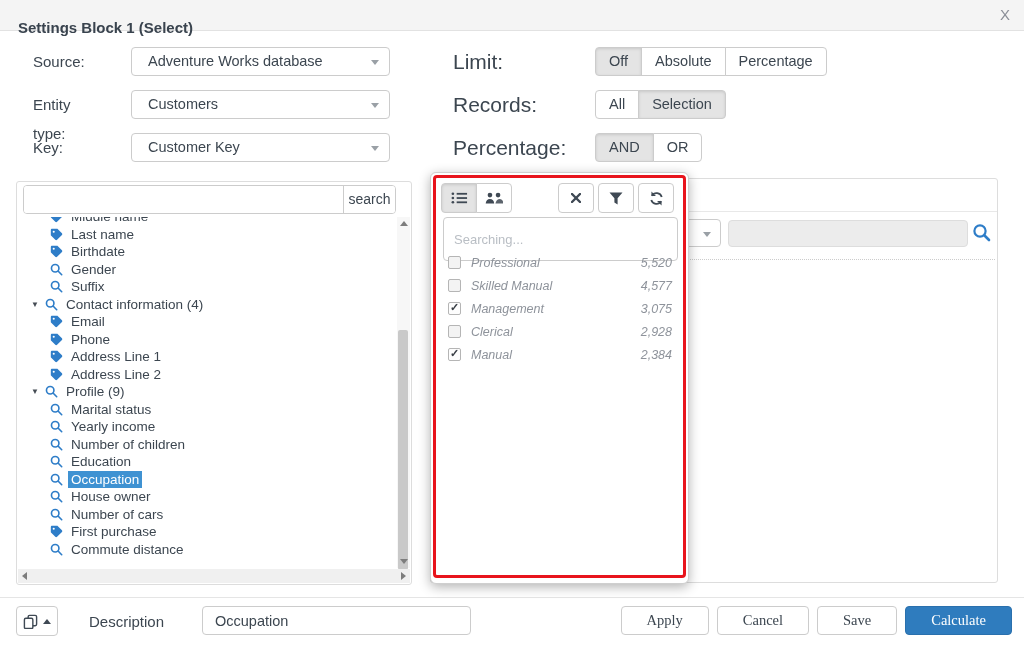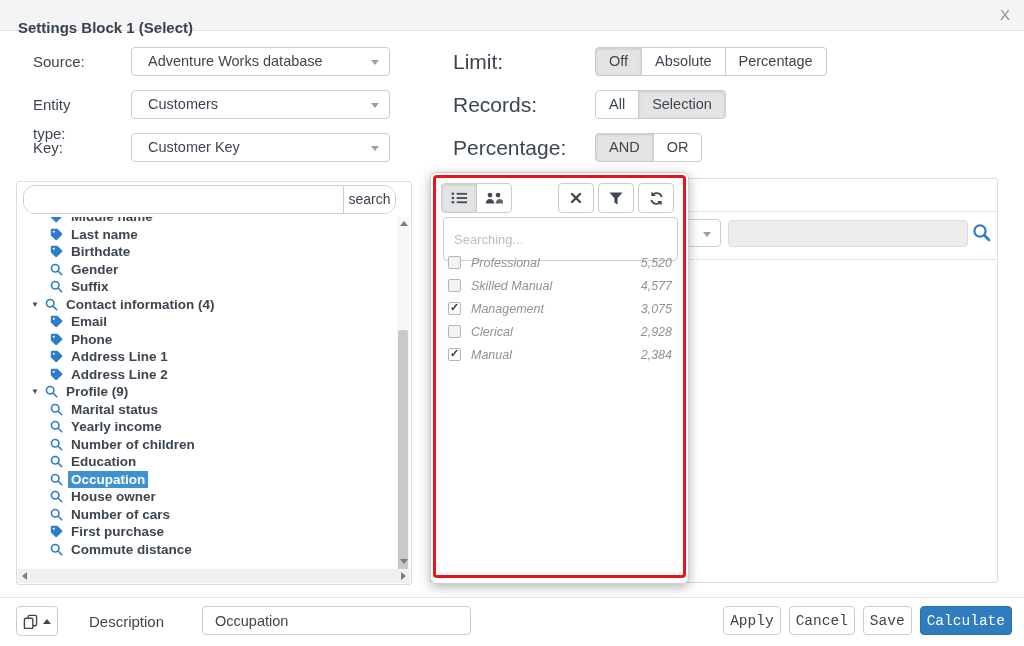--- a/index.html
+++ b/index.html
@@ -18,31 +18,31 @@
   .selectbox { position:absolute; left:131px; width:259px; height:29px; background:#fff; border:1px solid #ccc; border-radius:4px; font-size:14.5px; line-height:27px; padding-left:16px; color:#3c4650; cursor:pointer; }
   .selectbox .caret { position:absolute; right:10px; top:12px; width:0; height:0; border-left:4px solid transparent; border-right:4px solid transparent; border-top:5px solid #9aa0a6; }
   .toggle-group { position:absolute; left:595px; top:0; display:inline-flex; }
   .tbtn { height:29px; background:#fff; border:1px solid #ccc; font-size:14.5px; color:#3c4650; padding:0 13px; line-height:27px; cursor:pointer; margin-left:-1px; white-space:nowrap; }
   .tbtn:first-child { margin-left:0; border-radius:4px 0 0 4px; }
   .tbtn:last-child { border-radius:0 4px 4px 0; }
   .tbtn.active { background:#e4e4e4; box-shadow:inset 0 1px 3px rgba(0,0,0,.12); }
 
   
   .left-panel { position:absolute; left:16px; top:181px; width:396px; height:404px; border:1px solid #ddd; border-radius:3px; background:#fff; }
-  .search-group { position:absolute; left:6px; top:3px; width:373px; height:29px; display:flex; border:1px solid #ccc; border-radius:12px; overflow:hidden; background:#fff; }
+  .search-group { position:absolute; left:6px; top:3px; width:373px; height:29px; display:flex; border:1px solid #ccc; border-radius:4px; overflow:hidden; background:#fff; }
   .search-group input { flex:1; border:none; outline:none; font-size:14px; padding:0 10px; color:#3c4650; font-family:"Liberation Sans",sans-serif; }
   .search-group .search-btn { width:52px; border-left:1px solid #ccc; background:#fff; font-size:14px; color:#3c4650; line-height:27px; text-align:center; cursor:pointer; }
   .tree-viewport { position:absolute; left:2px; top:35px; right:15px; bottom:16px; overflow:hidden; }
   #tree-rows { margin-top:-9px; }
   .tree-row { height:17.5px; line-height:17.5px; font-size:13.5px; color:#3c4650; white-space:nowrap; display:flex; align-items:center; cursor:pointer; }
   .tree-row.group { padding-left:12px; }
   .tree-row.leaf { padding-left:31px; }
   .tree-row .caret { font-size:8px; color:#454c54; width:14px; display:inline-block; }
   .tree-row svg { margin-right:5px; flex:0 0 auto; }
-  .tree-row .tlabel { padding:0 3px;font-weight:bold; }
+  .tree-row .tlabel { padding:0 3px; }
   .tree-row.sel .tlabel { background:#3f92d2; color:#fff; }
   
   .vscroll { position:absolute; right:1px; top:35px; bottom:16px; width:13px; background:#f7f7f7; }
   .vscroll .arr-up { position:absolute; top:4px; left:3px; width:0; height:0; border-left:4px solid transparent; border-right:4px solid transparent; border-bottom:5px solid #7d7d7d; }
   .vscroll .arr-dn { position:absolute; bottom:4px; left:3px; width:0; height:0; border-left:4px solid transparent; border-right:4px solid transparent; border-top:5px solid #7d7d7d; }
   .vscroll .thumb { position:absolute; left:1px; width:10px; top:113px; height:240px; background:#c9c9c9; border-radius:2px; }
   .hscroll { position:absolute; left:1px; right:1px; bottom:1px; height:14px; background:#f0f0f0; }
   .hscroll .arr-l { position:absolute; left:4px; top:3px; width:0; height:0; border-top:4px solid transparent; border-bottom:4px solid transparent; border-right:5px solid #7d7d7d; }
   .hscroll .arr-r { position:absolute; right:4px; top:3px; width:0; height:0; border-top:4px solid transparent; border-bottom:4px solid transparent; border-left:5px solid #7d7d7d; }
 
@@ -76,21 +76,21 @@
   .vp-label { font-style:italic; font-size:12.5px; color:#8e939b; flex:1; }
   .vp-count { font-style:italic; font-size:12.5px; color:#8e939b; }
 
   
   .footer { position:absolute; left:0; bottom:0; width:1024px; height:49px; border-top:1px solid #e5e5e5; background:#fff; }
   .copy-btn { position:absolute; left:16px; top:8px; width:42px; height:30px; border:1px solid #ccc; border-radius:4px; background:#fff; display:flex; align-items:center; justify-content:center; gap:5px; cursor:pointer; }
   .copy-btn .caret-up { width:0; height:0; border-left:4px solid transparent; border-right:4px solid transparent; border-bottom:5px solid #3f4954; }
   .desc-label { position:absolute; left:89px; top:15px; font-size:15px; color:#3c4650; }
   .desc-input { position:absolute; left:202px; top:8px; width:269px; height:29px; border:1px solid #ccc; border-radius:4px; font-size:14.5px; padding:0 12px; color:#3c4650; outline:none; font-family:"Liberation Sans",sans-serif; }
   .footer-actions { position:absolute; right:12px; top:8px; display:flex; gap:8px; }
-  .fbtn { height:29px; padding:0 6px; background:#fff; border:1px solid #ccc; border-radius:4px; font-size:14.5px; color:#3c4650; cursor:pointer; font-family:Liberation Mono, monospace; }
+  .fbtn { height:29px; padding:0 25px; background:#fff; border:1px solid #ccc; border-radius:4px; font-size:14.5px; color:#3c4650; cursor:pointer; font-family:Liberation Serif, serif; }
   .fbtn.primary { background:#2f7cbe; border-color:#2a70ad; color:#fff; }
 </style>
 </head>
 <body>
 
 <div class="titlebar">
   <span class="title">Settings Block 1 (Select)</span>
   <span class="close">X</span>
 </div>
 

